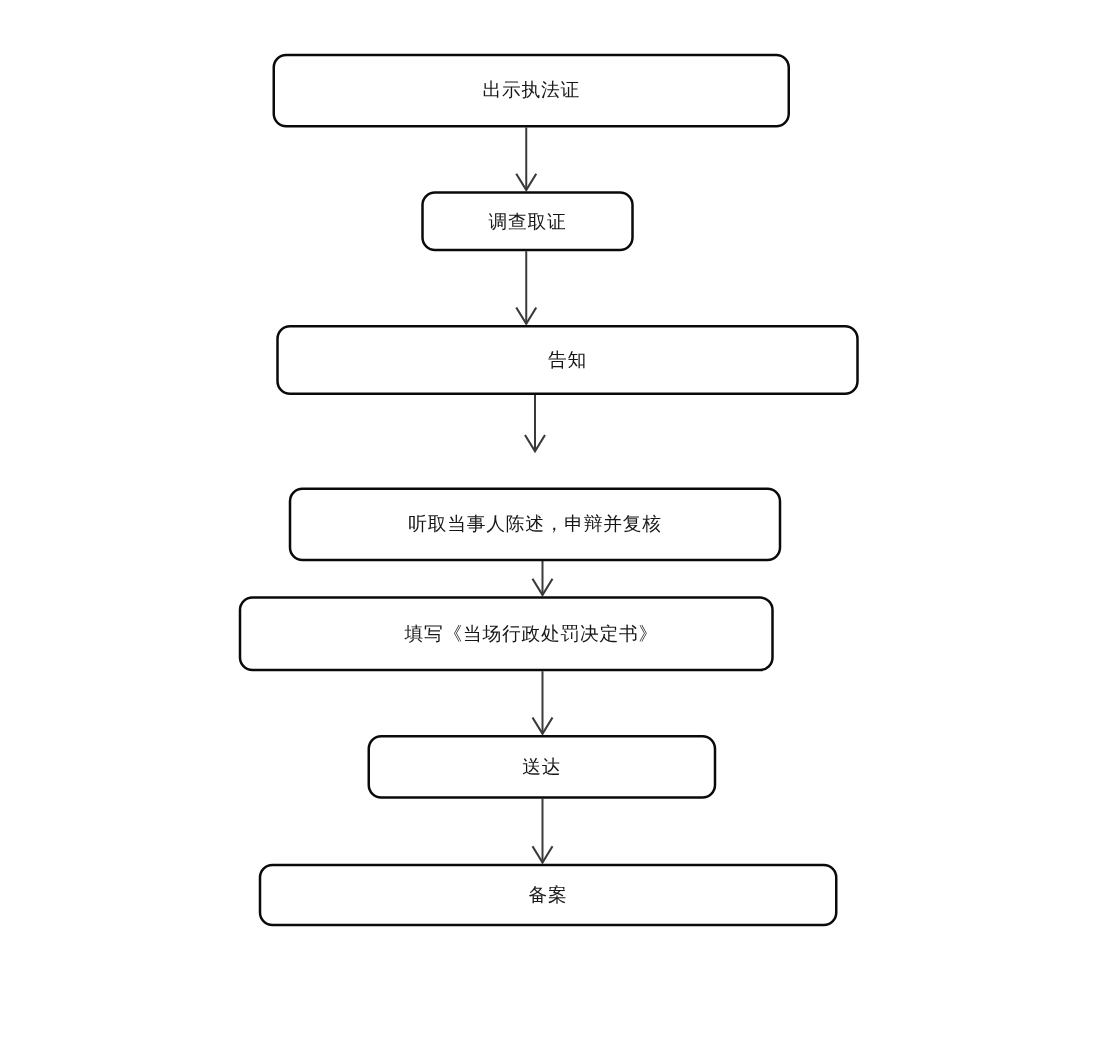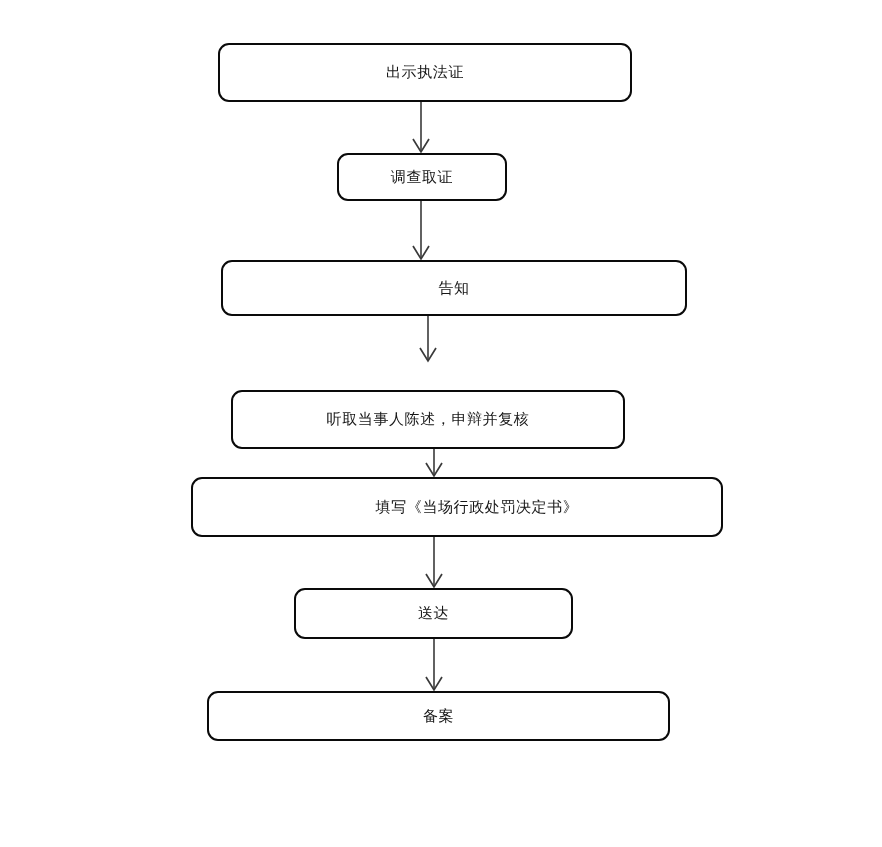--- a/index.html
+++ b/index.html
@@ -77,21 +77,21 @@
   </div>
 
   <div class="flow-node" style="left: 221px; top: 260px; width: 466px; height: 56px; border-color: rgb(10, 10, 10); background: rgb(255, 255, 255);">
     <span class="flow-node-label" style="color: rgb(22, 22, 22);">告知</span>
   </div>
 
   <div class="flow-node" style="left: 231px; top: 362px; width: 394px; height: 59px; border-color: rgb(10, 10, 10); background: rgb(255, 255, 255); margin-top: 28px;">
     <span class="flow-node-label" style="color: rgb(22, 22, 22);">听取当事人陈述，申辩并复核</span>
   </div>
 
-  <div class="flow-node" style="left: 191px; top: 477px; width: 532px; height: 60px; border-color: rgb(10, 10, 10); background: rgb(255, 255, 255); padding-left: 40px;">
+  <div class="flow-node" style="left: 191px; top: 477px; width: 428px; height: 60px; border-color: rgb(10, 10, 10); background: rgb(255, 255, 255); padding-left: 40px;">
     <span class="flow-node-label" style="color: rgb(22, 22, 22);">填写《当场行政处罚决定书》</span>
   </div>
 
   <div class="flow-node" style="left: 294px; top: 588px; width: 279px; height: 51px; border-color: rgb(10, 10, 10); background: rgb(255, 255, 255);">
     <span class="flow-node-label" style="color: rgb(22, 22, 22);">送达</span>
   </div>
 
   <div class="flow-node" style="left: 207px; top: 691px; width: 463px; height: 50px; border-color: rgb(10, 10, 10); background: rgb(255, 255, 255);">
     <span class="flow-node-label" style="color: rgb(22, 22, 22); text-align: right;">备案</span>
   </div>

